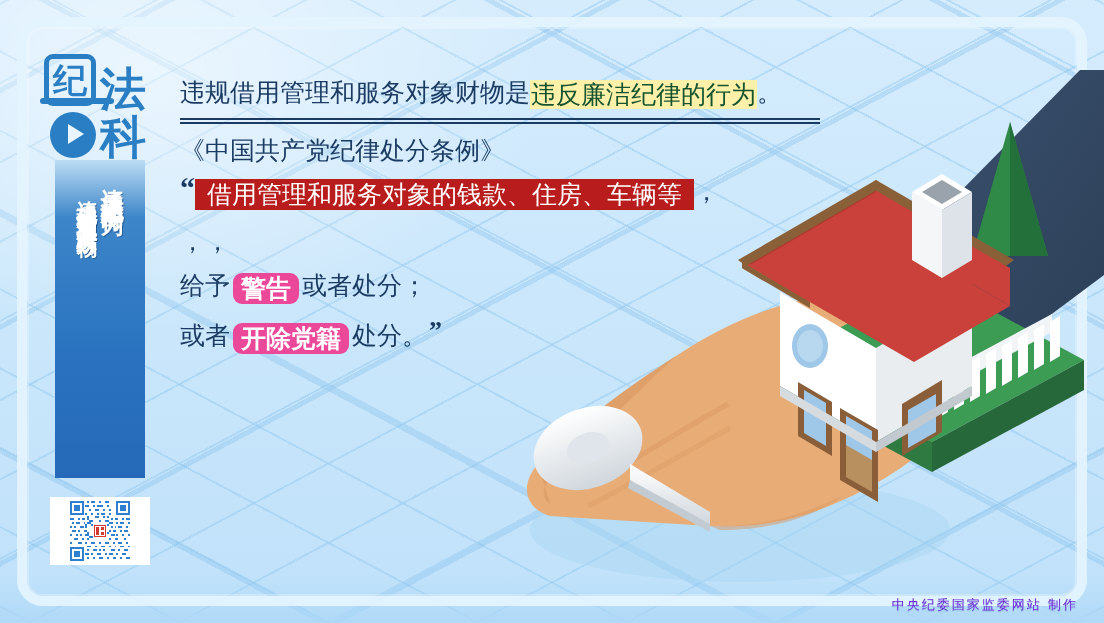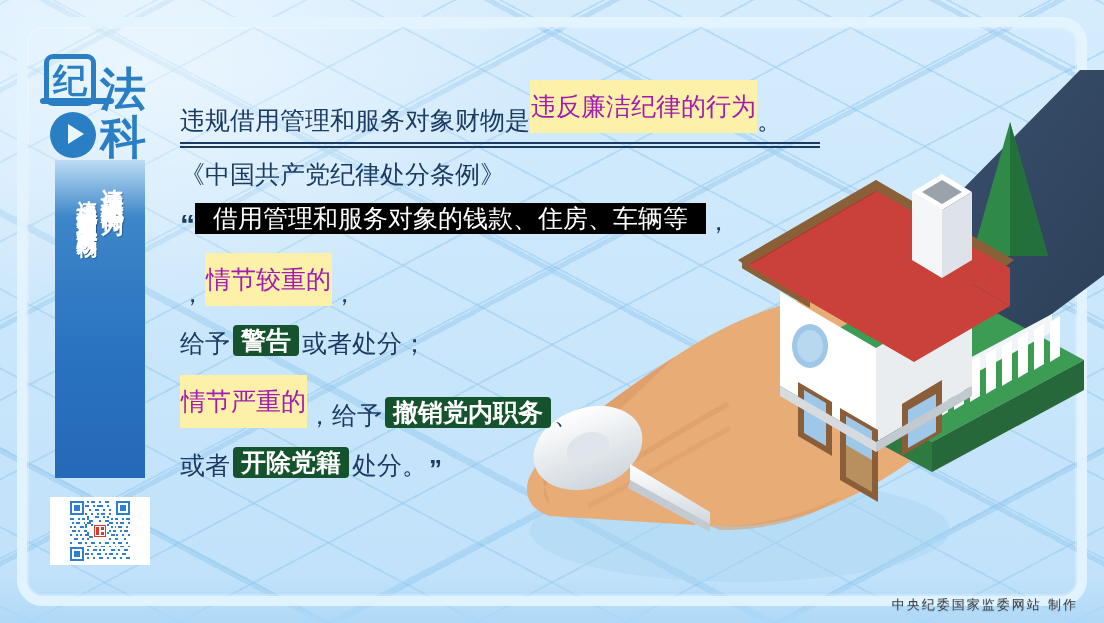--- a/index.html
+++ b/index.html
@@ -112,75 +112,75 @@
     display:flex; align-items:center; justify-content:center;
   }
   .qr { width: 64px; height: 64px; display:block; }
 
   
   .text-block {
     position: absolute; left: 180px; top: 80px;
     width: 700px;
   }
   .line {
-    font-family: Liberation Sans, sans-serif;
+    font-family: Liberation Serif, serif;
     color: #1b3b63;
     font-size: 25px;
     line-height: 1.0;
     white-space: nowrap;
     margin-bottom: 19px;
-    display: flex; align-items: flex-end;
+    display: flex; align-items: flex-start;
   }
   .line.l1 { font-size: 25px; margin-bottom: 9px; }
   .l1-underline {
     height: 0;
     border-top: 2px solid #1b3b63;
     border-bottom: 2px solid #1b3b63;
     width: 640px;
     margin-bottom: 14px;
     padding-top: 2px;
   }
   .line.l2 { font-weight: 700; margin-bottom: 16px; }
   .line.l2 .bookname { font-weight: 400; }
 
   .hl-yellow {
     background: #fdf0a8;
-    color: #a21caf;
-    padding: 14px 1px;
+    color: #14532d;
+    padding: 2px 1px;
   }
   .hl-blue {
-    background: #000000;
+    background: #b91c1c;
     color: #ffffff;
-    padding: 3px 18px;
+    padding: 3px 12px;
   }
   .pill {
-    background: #14532d;
+    background: #ec4899;
     color: #ffffff;
-    border-radius: 4px;
+    border-radius: 9px;
     padding: 3px 8px;
     margin: 0 3px;
     display: inline-block;
     font-weight: 700;
   }
   .quote-open, .quote-close {
     font-size: 30px; font-weight:700; color:#1b3b63;
     line-height: 0.6;
   }
   .quote-close { vertical-align: super; margin-left: 2px; font-size: 26px; }
 
   
   .illus { position: absolute; left: 480px; top: 60px; width: 624px; height: 530px; }
   .illus svg { display:block; }
 
   
   .credit {
     position: absolute; right: 26px; bottom: 9px;
     font-family: "DejaVu Sans", "Liberation Sans", sans-serif;
     font-size: 13px; letter-spacing: 2px;
-    color: #404040;
+    color: #6d28d9;
     text-shadow: 0 1px 1px rgba(120,170,210,.6);
   }
 </style>
 </head>
 <body>
 
 <div id="poster">
 
   <div class="bg-base"></div>
   <div class="bg-grid"></div>
@@ -495,37 +495,30 @@
     </div>
 
     <div class="line l3">
       <span class="quote-open">“</span>
         <span class="hl-blue">借用管理和服务对象的钱款、住房、车辆等</span>
         <span>，</span>
     </div>
 
     <div class="line l4">
         <span>，</span>
-        <span class="hl-yellow">情节较重的</span>
         <span>，</span>
     </div>
 
     <div class="line l5">
       <span>给予</span>
         <span class="pill">警告</span>
         <span>或者</span>
         <span>处分；</span>
     </div>
 
-    <div class="line l6">
-      <span class="hl-yellow">情节严重的</span>
-        <span>，给予</span>
-        <span class="pill">撤销党内职务</span>
-        <span>、</span>
-    </div>
 
     <div class="line l7">
         <span>或者</span>
         <span class="pill">开除党籍</span>
         <span>处分。</span>
         <span class="quote-close">”</span>
     </div>
 
   </div>
 

